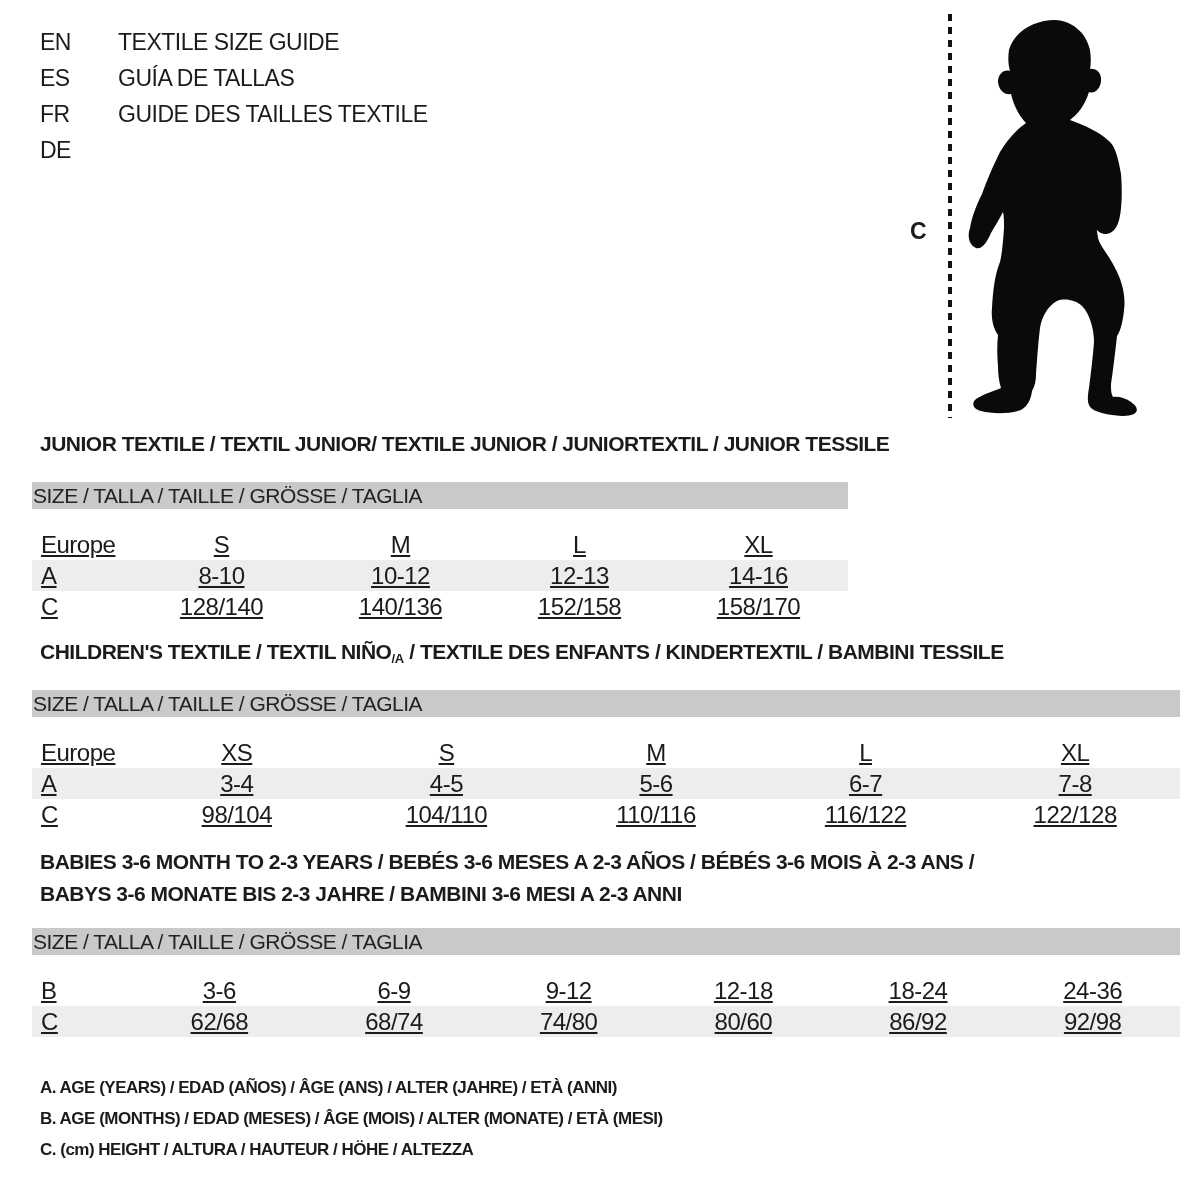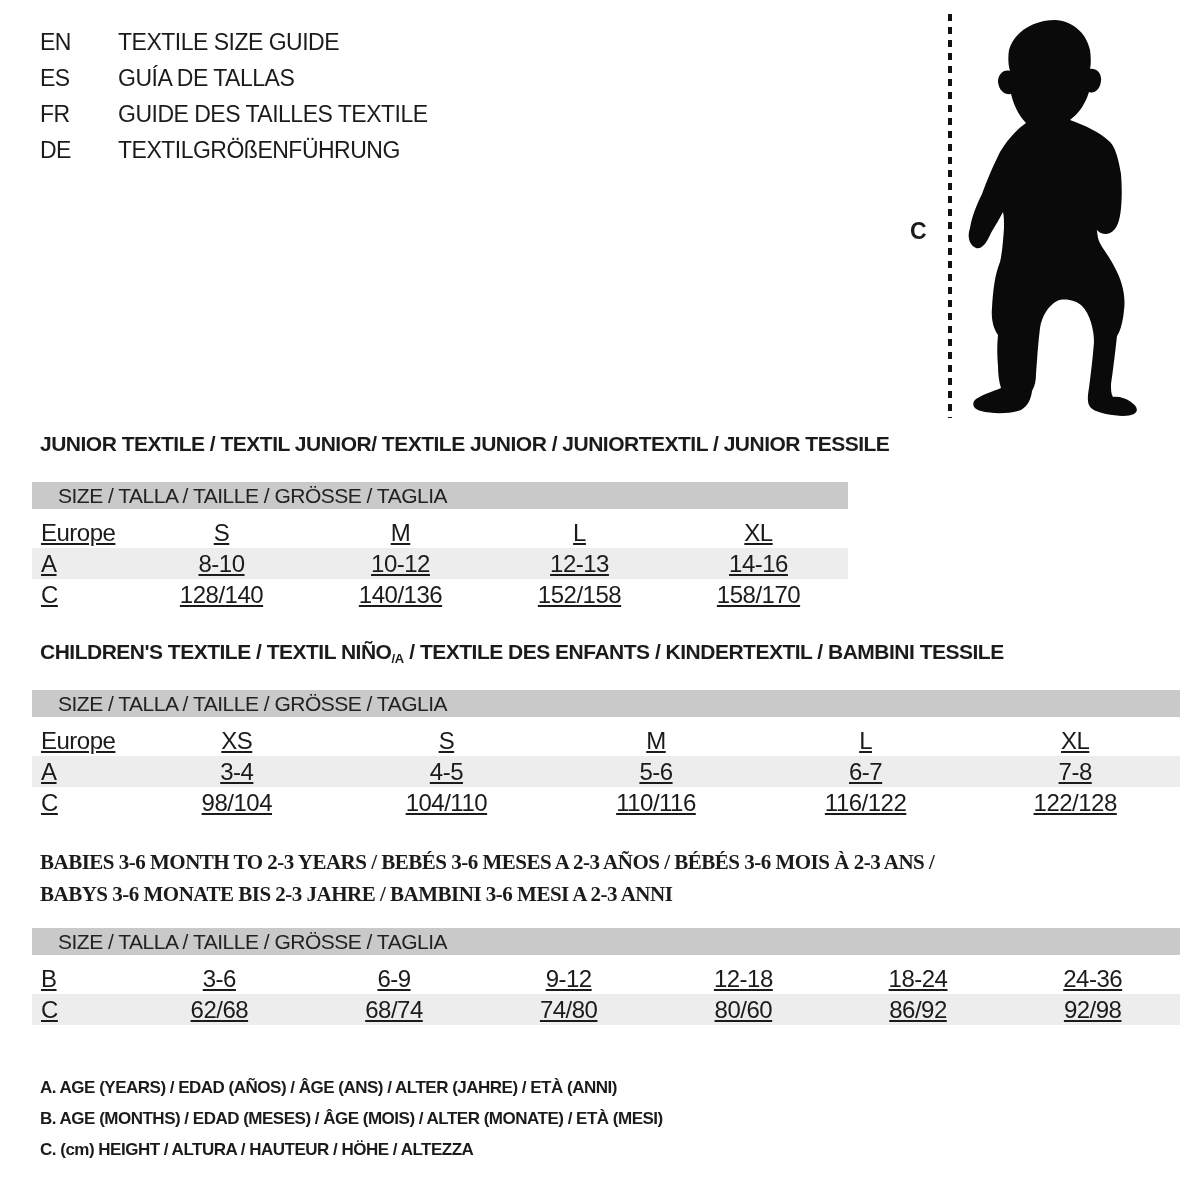--- a/index.html
+++ b/index.html
@@ -19,22 +19,22 @@
     background:repeating-linear-gradient(to bottom,#121212 0 7px,transparent 7px 13px);
   }
   .height-label{position:absolute;left:910px;top:218px;font-weight:700;font-size:23px;}
   .silhouette{position:absolute;left:960px;top:14px;}
   
   .sec-title{position:absolute;left:40px;font-weight:700;font-size:21px;line-height:32px;}
   .sub{font-size:13px;vertical-align:-4px;letter-spacing:-0.3px;}
   
   .tbl{position:absolute;left:32px;}
   .size-bar{
-    height:27px;background:#c9c9c9;margin-bottom:8px;
-    display:flex;align-items:center;padding-left:26px;box-sizing:border-box;
+    height:27px;background:#c9c9c9;margin-bottom:20px;
+    display:flex;align-items:center;padding-left:1px;box-sizing:border-box;
     font-size:21px;color:#222;
   }
   .trow{display:flex;height:31px;align-items:center;font-size:24px;text-decoration:underline;}
   .trow.shaded{background:#ededed;}
   .tlabel{width:100px;padding-left:9px;box-sizing:border-box;}
   .tcell{flex:1;text-align:center;}
   
   .footnotes{position:absolute;left:40px;top:1072px;}
   .footnote{height:31px;display:flex;align-items:center;font-weight:700;font-size:17px;}
   .w816{width:816px;} .w1148{width:1148px;}
@@ -50,21 +50,20 @@
   <div class="lang-row">
     <span class="lang-code">ES</span>
     <span>GUÍA DE TALLAS</span>
   </div>
   <div class="lang-row">
     <span class="lang-code">FR</span>
     <span>GUIDE DES TAILLES TEXTILE</span>
   </div>
   <div class="lang-row">
     <span class="lang-code">DE</span>
-    <span>TEXTILGRÖßENFÜHRUNG</span>
   </div>
 </div>
 
 <div class="height-line"></div>
 <div class="height-label">C</div>
 <svg class="silhouette" width="178" height="404" viewBox="0 0 178 404" aria-hidden="true">
   <path fill="#0a0a0a" d="M95,6
     C112,7 126,18 130,36 C131,43 131,50 130,55
     C136,54 142,59 141,67 C140,76 134,80 129,78
     C125,91 118,100 110,106
@@ -151,21 +150,21 @@
   <div class="trow">
     <span class="tlabel">C</span>
     <span class="tcell">98/104</span>
     <span class="tcell">104/110</span>
     <span class="tcell">110/116</span>
     <span class="tcell">116/122</span>
     <span class="tcell">122/128</span>
   </div>
 </div>
 
-<div class="sec-title" style="top:846px;font-family:Liberation Serif, serif;">
+<div class="sec-title" style="top:846px;">
   <div>BABIES 3-6 MONTH TO 2-3 YEARS / BEBÉS 3-6 MESES A 2-3 AÑOS / BÉBÉS 3-6 MOIS À 2-3 ANS /</div>
   <div>BABYS 3-6 MONATE BIS 2-3 JAHRE / BAMBINI 3-6 MESI A 2-3 ANNI</div>
 </div>
 <div class="tbl w1148" style="top:928px;">
   <div class="size-bar">
     <span>SIZE / TALLA / TAILLE / GRÖSSE / TAGLIA</span>
   </div>
   <div class="trow">
     <span class="tlabel">B</span>
     <span class="tcell">3-6</span>

